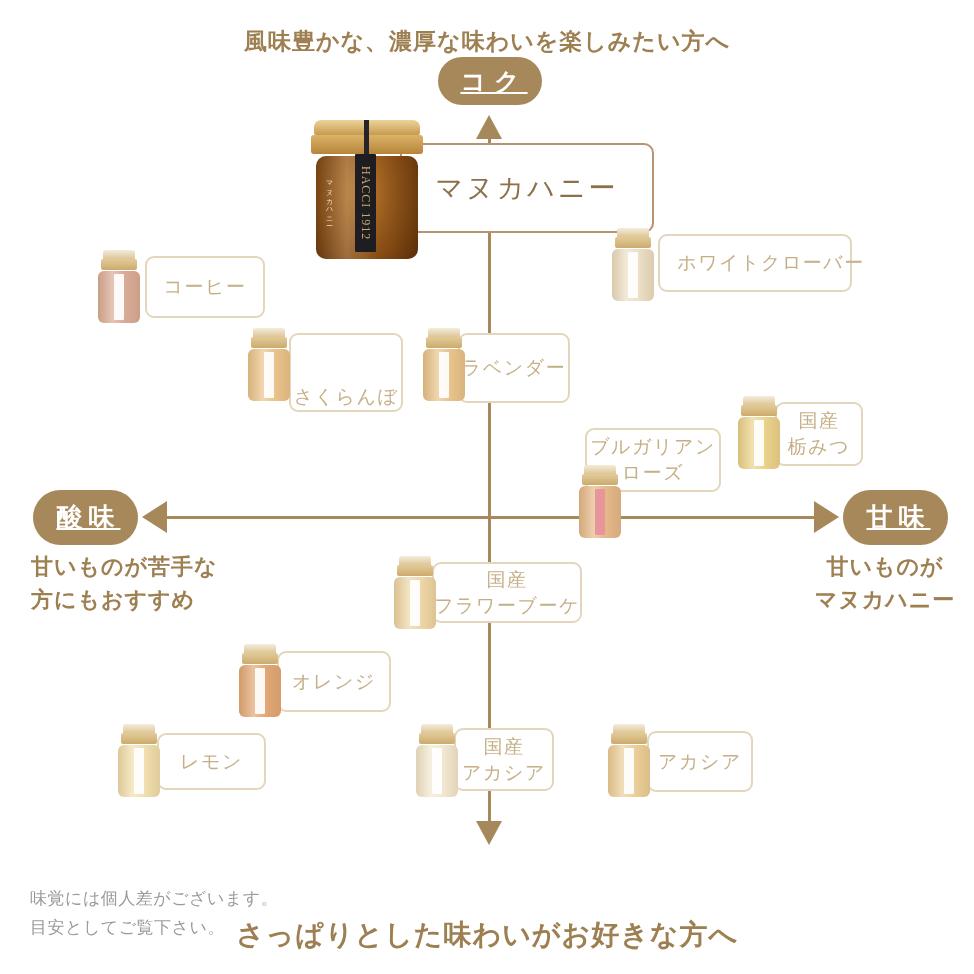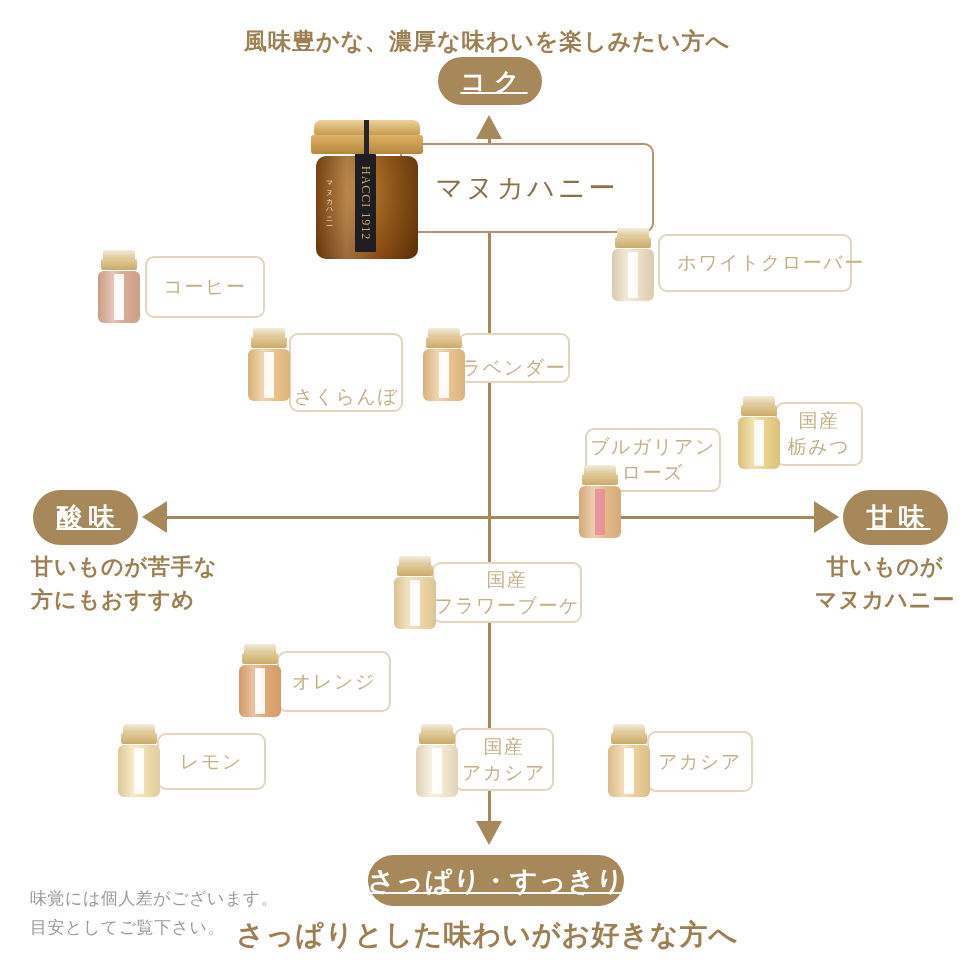--- a/index.html
+++ b/index.html
@@ -81,21 +81,20 @@
   <div class="cap-left">
     <div>甘いものが苦手な</div>
     <div>方にもおすすめ</div>
   </div>
   <div class="cap-right">
     <div>甘いものが</div>
     <div>マヌカハニー</div>
   </div>
 
   <div class="pill pill-top">コク</div>
-  <div class="pill pill-bottom">さっぱり・すっきり</div>
   <div class="pill pill-right">甘味</div>
   <div class="pill pill-left">酸味</div>
 
   <div id="products">
       <div class="pbox" style="left: 145px; top: 256px; width: 120px; height: 62px;">
         <span>コーヒー</span>
       </div>
       <div class="jar" style="left: 96px; top: 250px;">
         <div class="cap"></div>
         <div class="band"></div>
@@ -116,21 +115,21 @@
       <div class="pbox" style="left: 289px; top: 333px; width: 114px; height: 79px; justify-content: flex-end;">
         <span>さくらんぼ</span>
       </div>
       <div class="jar" style="left: 246px; top: 328px;">
         <div class="cap"></div>
         <div class="band"></div>
         <div class="body" style="background: rgb(234, 196, 140);">
           <div class="strip" style="background: rgb(255, 255, 255);"></div>
         </div>
       </div>
-      <div class="pbox" style="left: 458px; top: 333px; width: 112px; height: 50px; justify-content: flex-end;">
+      <div class="pbox" style="left: 458px; top: 333px; width: 112px; height: 70px;">
         <span>ラベンダー</span>
       </div>
       <div class="jar" style="left: 421px; top: 328px;">
         <div class="cap"></div>
         <div class="band"></div>
         <div class="body" style="background: rgb(233, 196, 142);">
           <div class="strip" style="background: rgb(255, 255, 255);"></div>
         </div>
       </div>
       <div class="pbox" style="left: 775px; top: 402px; width: 88px; height: 64px;">

